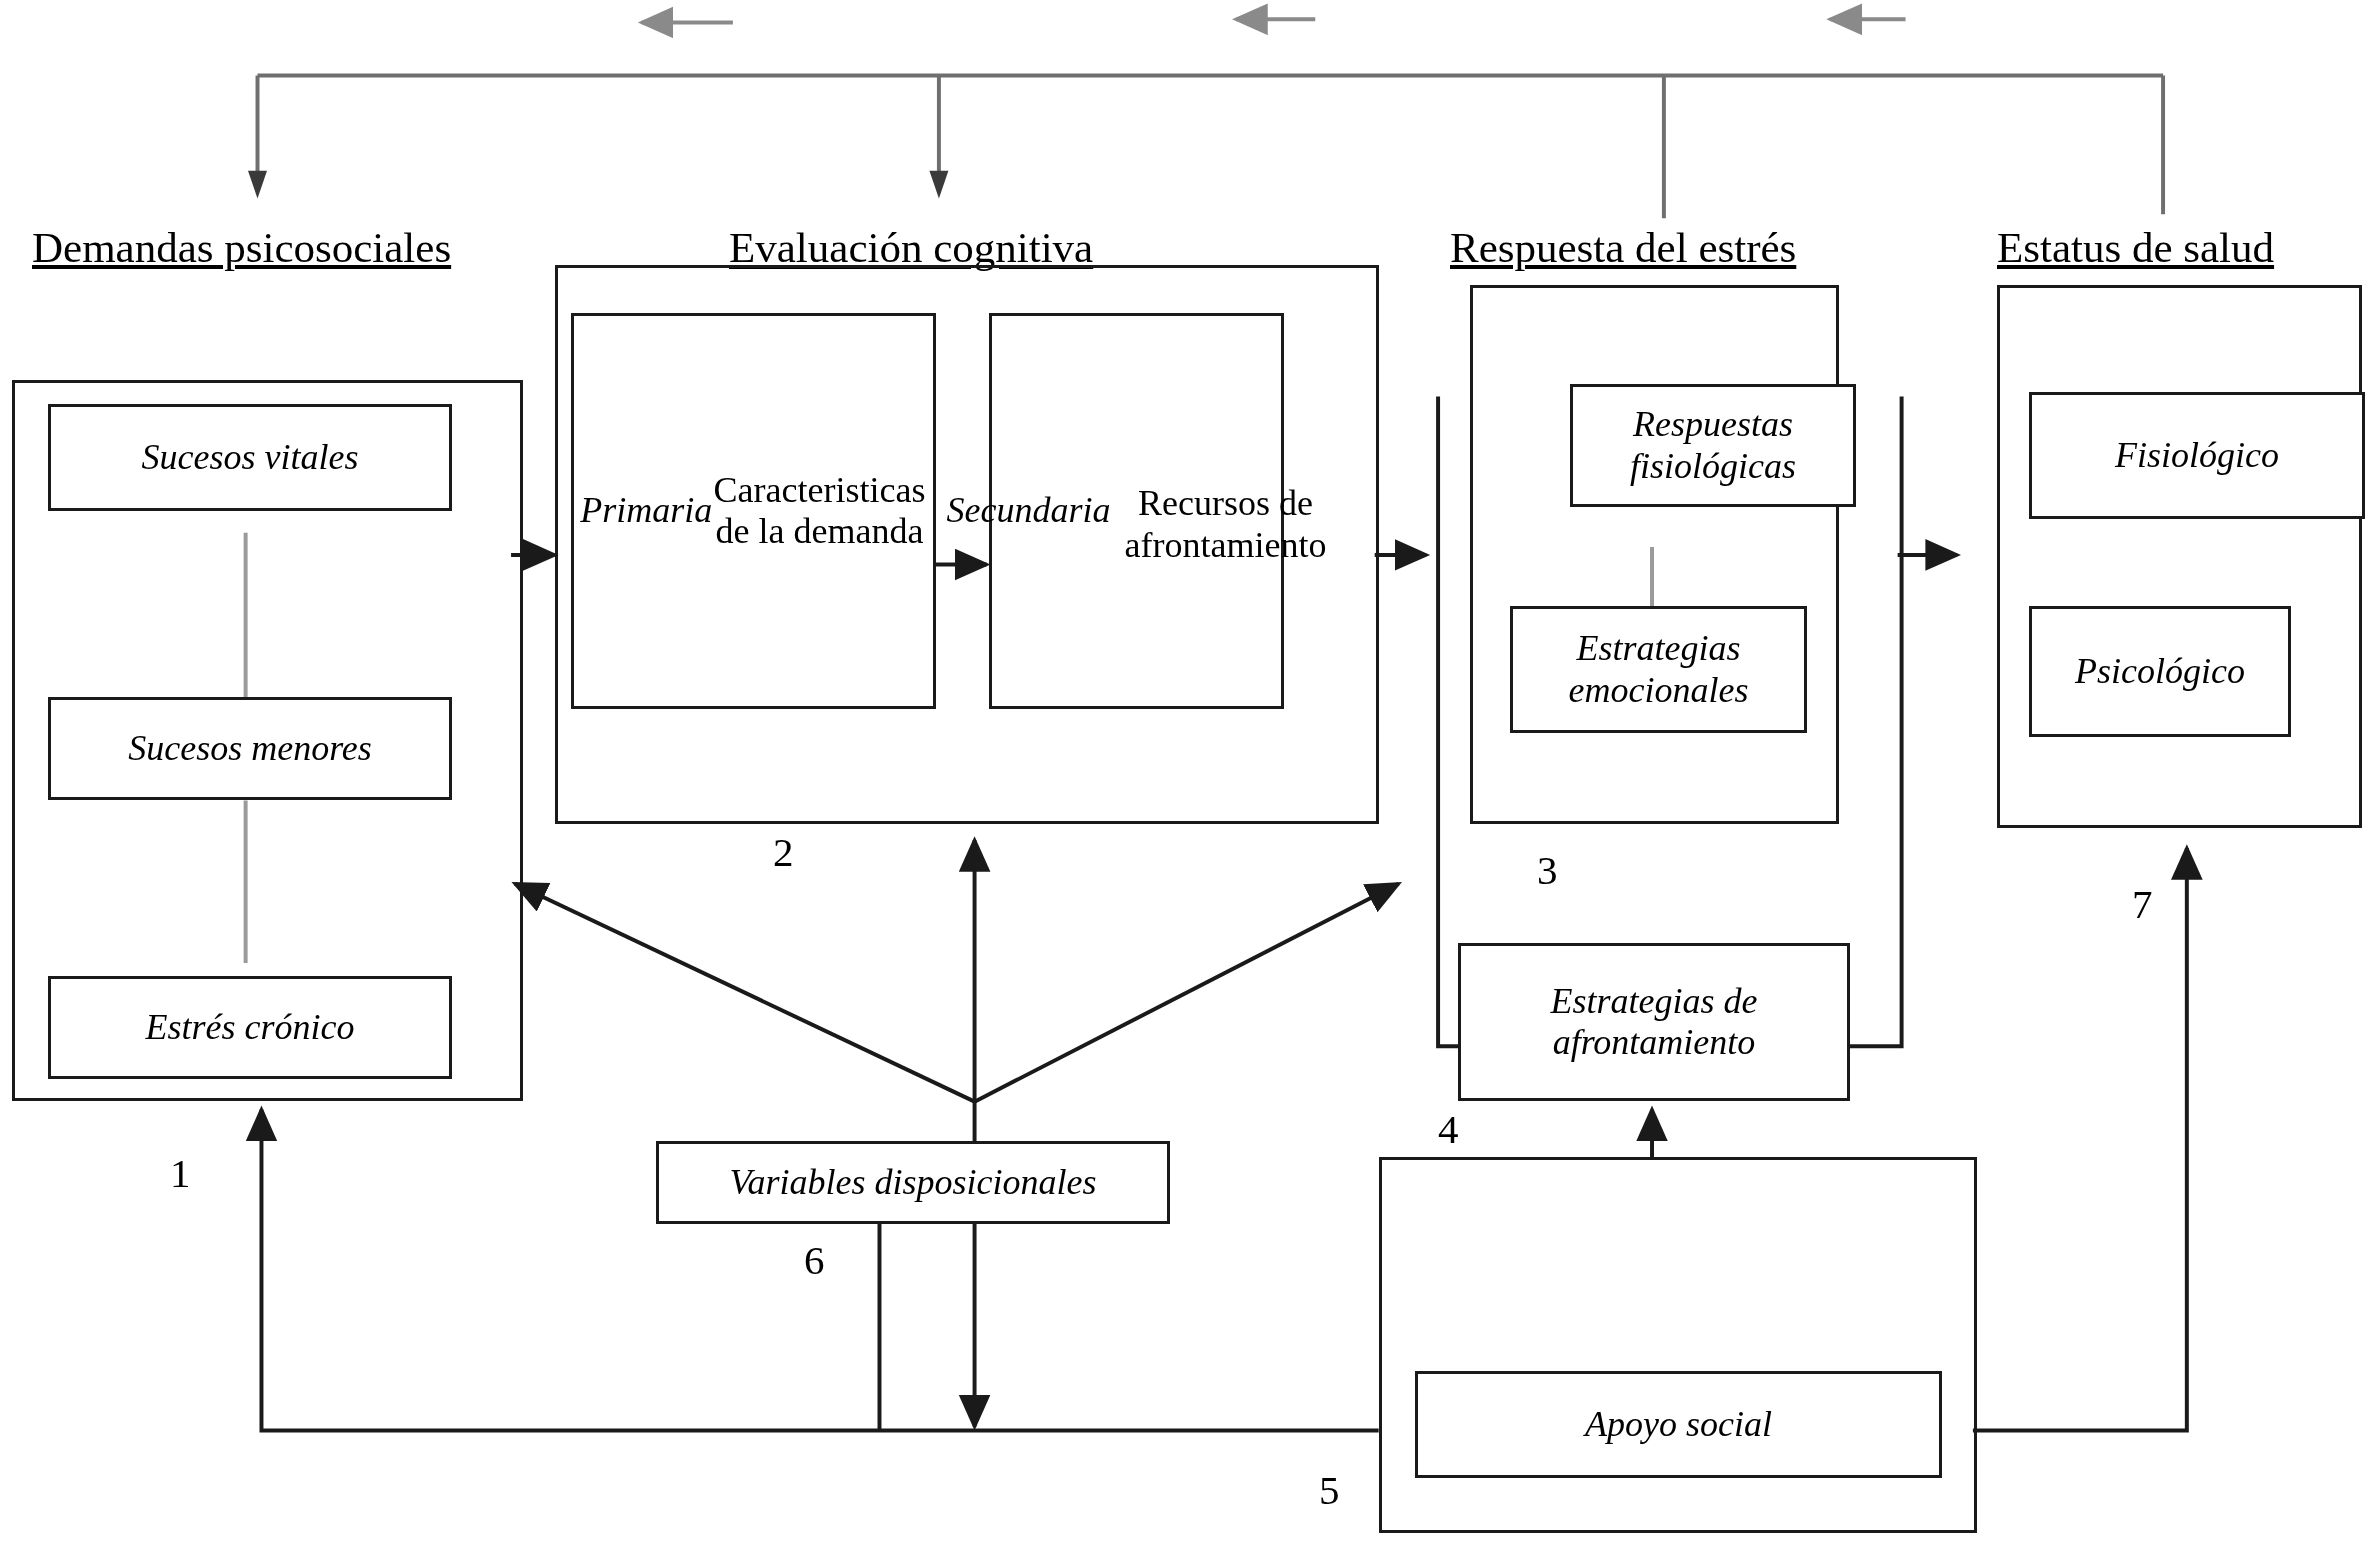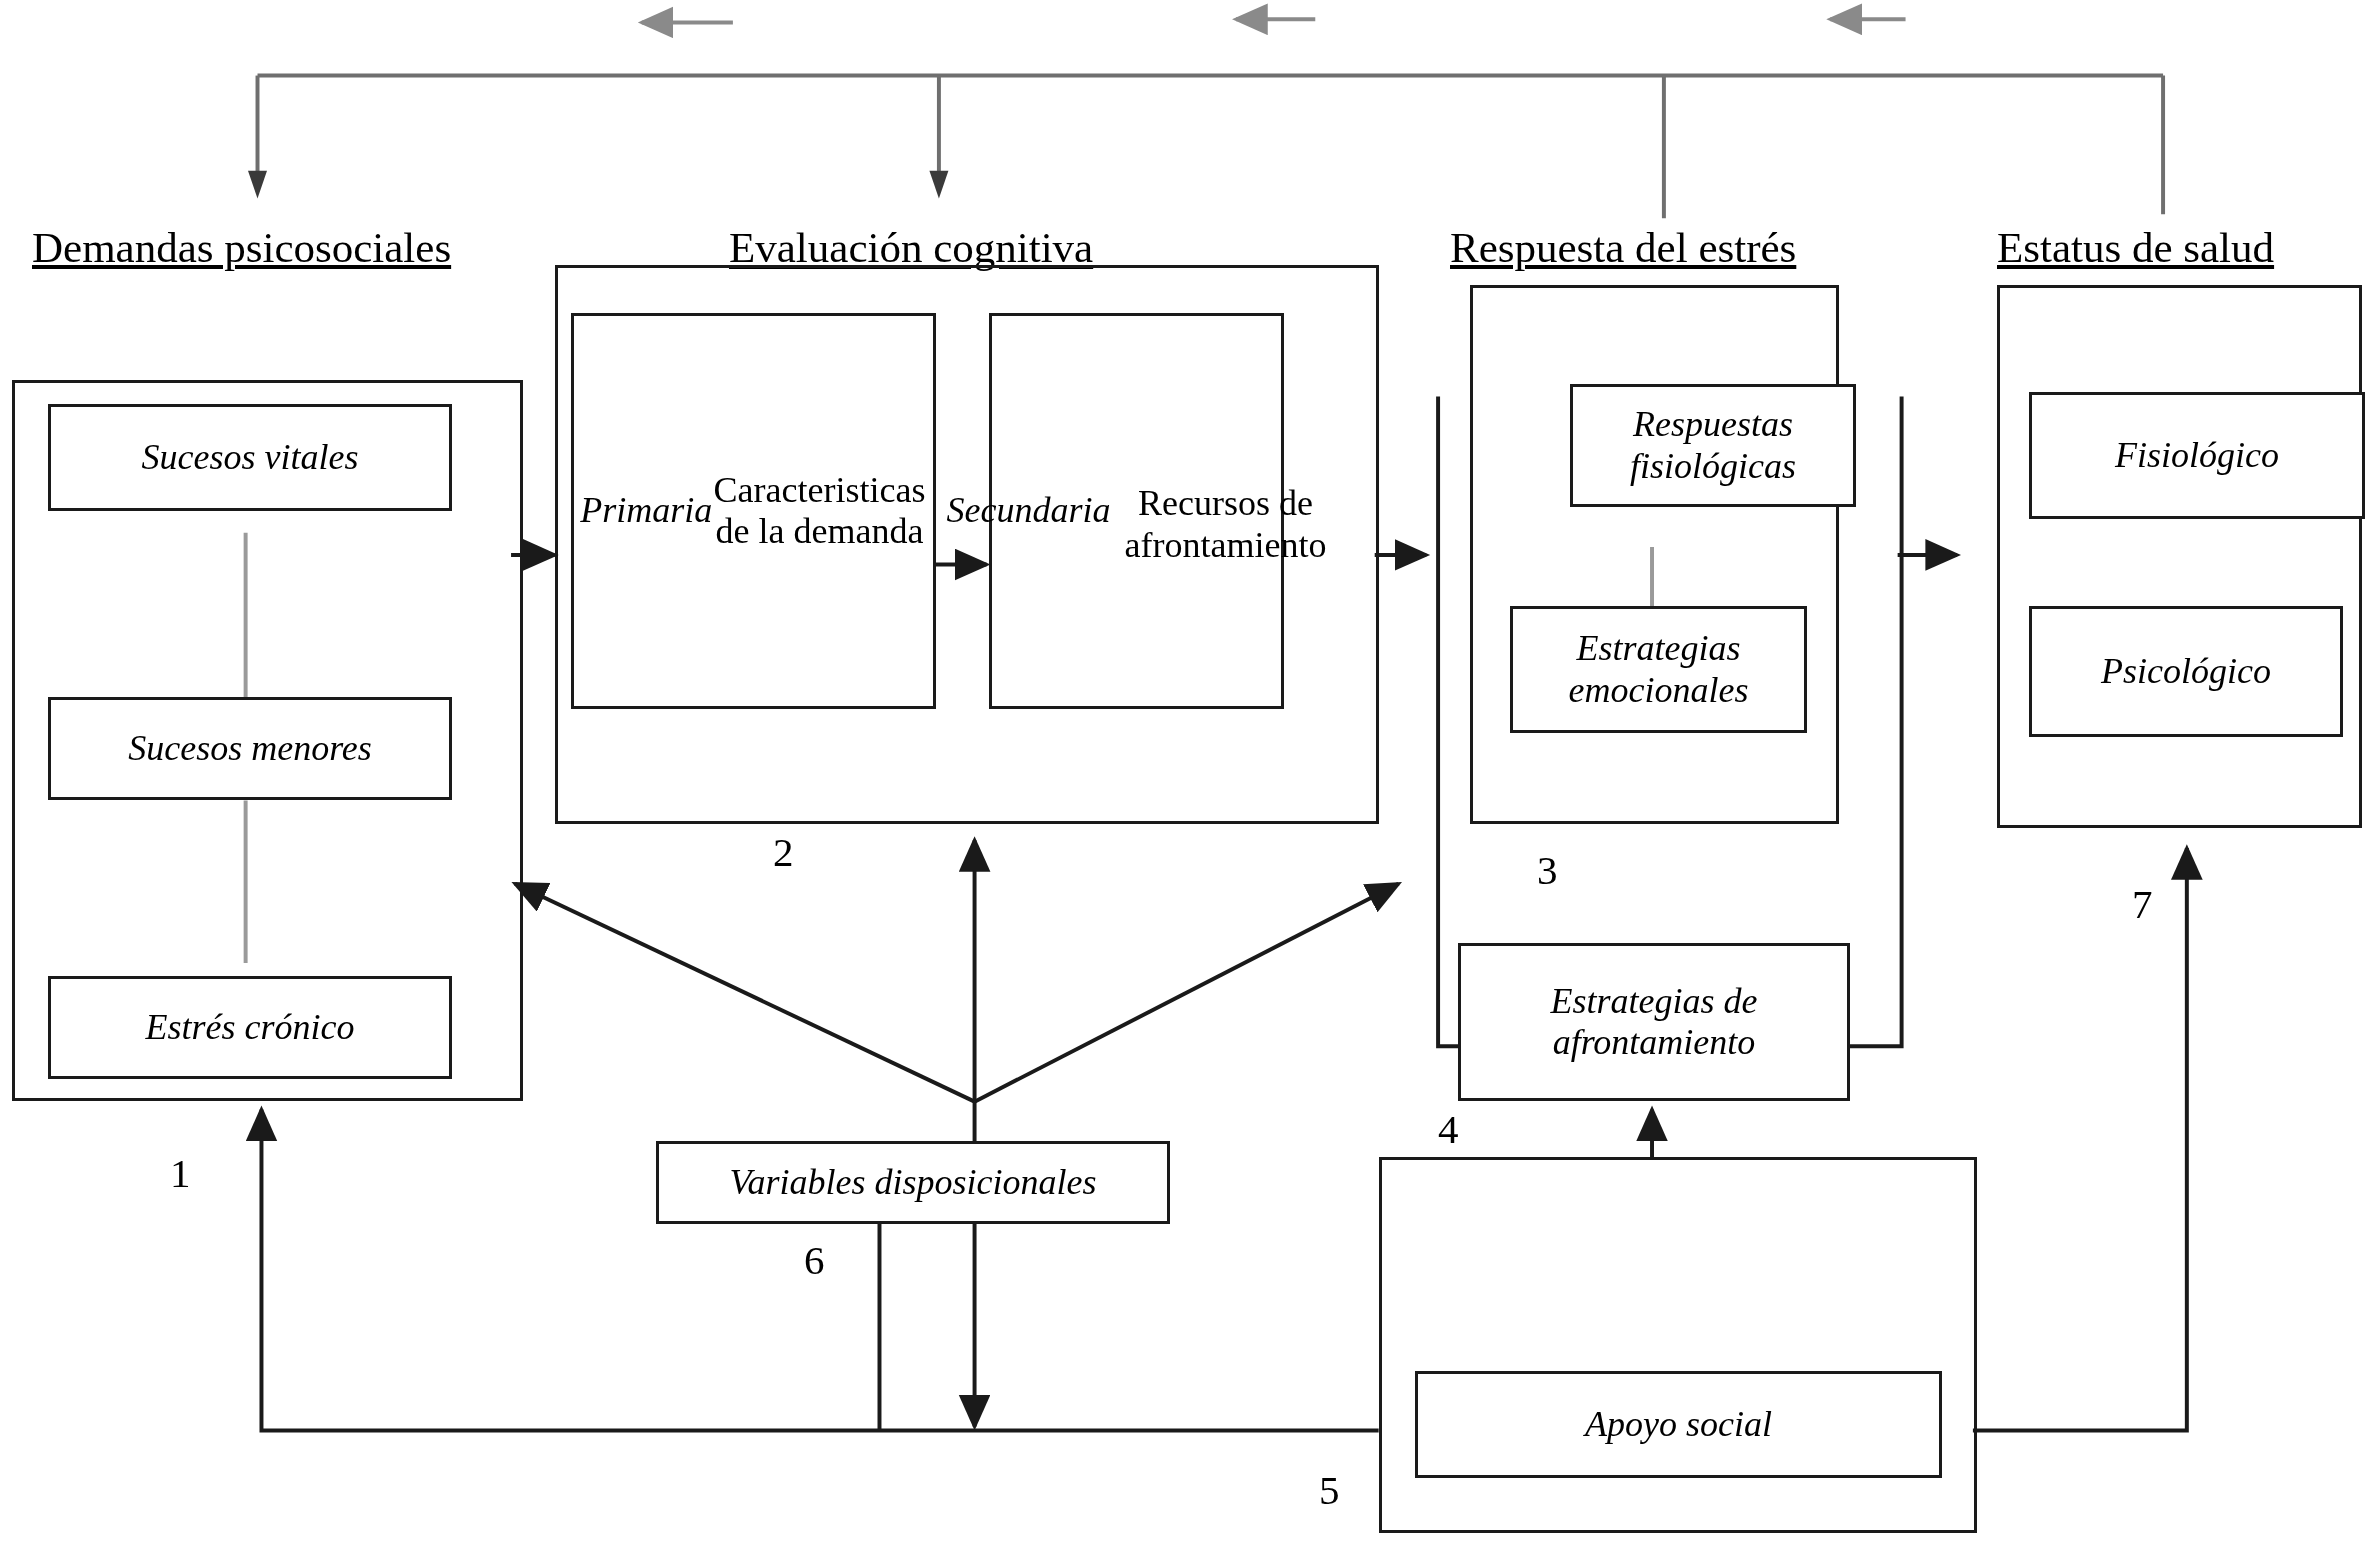--- a/index.html
+++ b/index.html
@@ -172,21 +172,21 @@
   </div>
 
   <div class="grp" style="left:1470px; top:285px; width:369px; height:539px;"></div>
   <div class="bx" style="left:1570px; top:384px; width:286px; height:123px;">Respuestas fisiológicas</div>
   <div class="bx" style="left:1510px; top:606px; width:297px; height:127px;">Estrategias emocionales</div>
 
   <div class="bx" style="left:1458px; top:943px; width:392px; height:158px;">Estrategias de afrontamiento</div>
 
   <div class="grp" style="left:1997px; top:285px; width:365px; height:543px;"></div>
   <div class="bx" style="left:2029px; top:392px; width:336px; height:127px;">Fisiológico</div>
-  <div class="bx" style="left:2029px; top:606px; width:314px; height:131px;">Psicológico</div>
+  <div class="bx" style="left:2029px; top:606px; width:262px; height:131px;">Psicológico</div>
 
   <div class="bx" style="left:656px; top:1141px; width:514px; height:83px;">Variables disposicionales</div>
 
   <div class="grp" style="left:1379px; top:1157px; width:598px; height:376px;"></div>
   <div class="bx" style="left:1415px; top:1371px; width:527px; height:107px;">Apoyo social</div>
 
   <div class="num" style="left:170px; top:1153px;">1</div>
   <div class="num" style="left:773px; top:832px;">2</div>
   <div class="num" style="left:1537px; top:850px;">3</div>
   <div class="num" style="left:1438px; top:1109px;">4</div>

